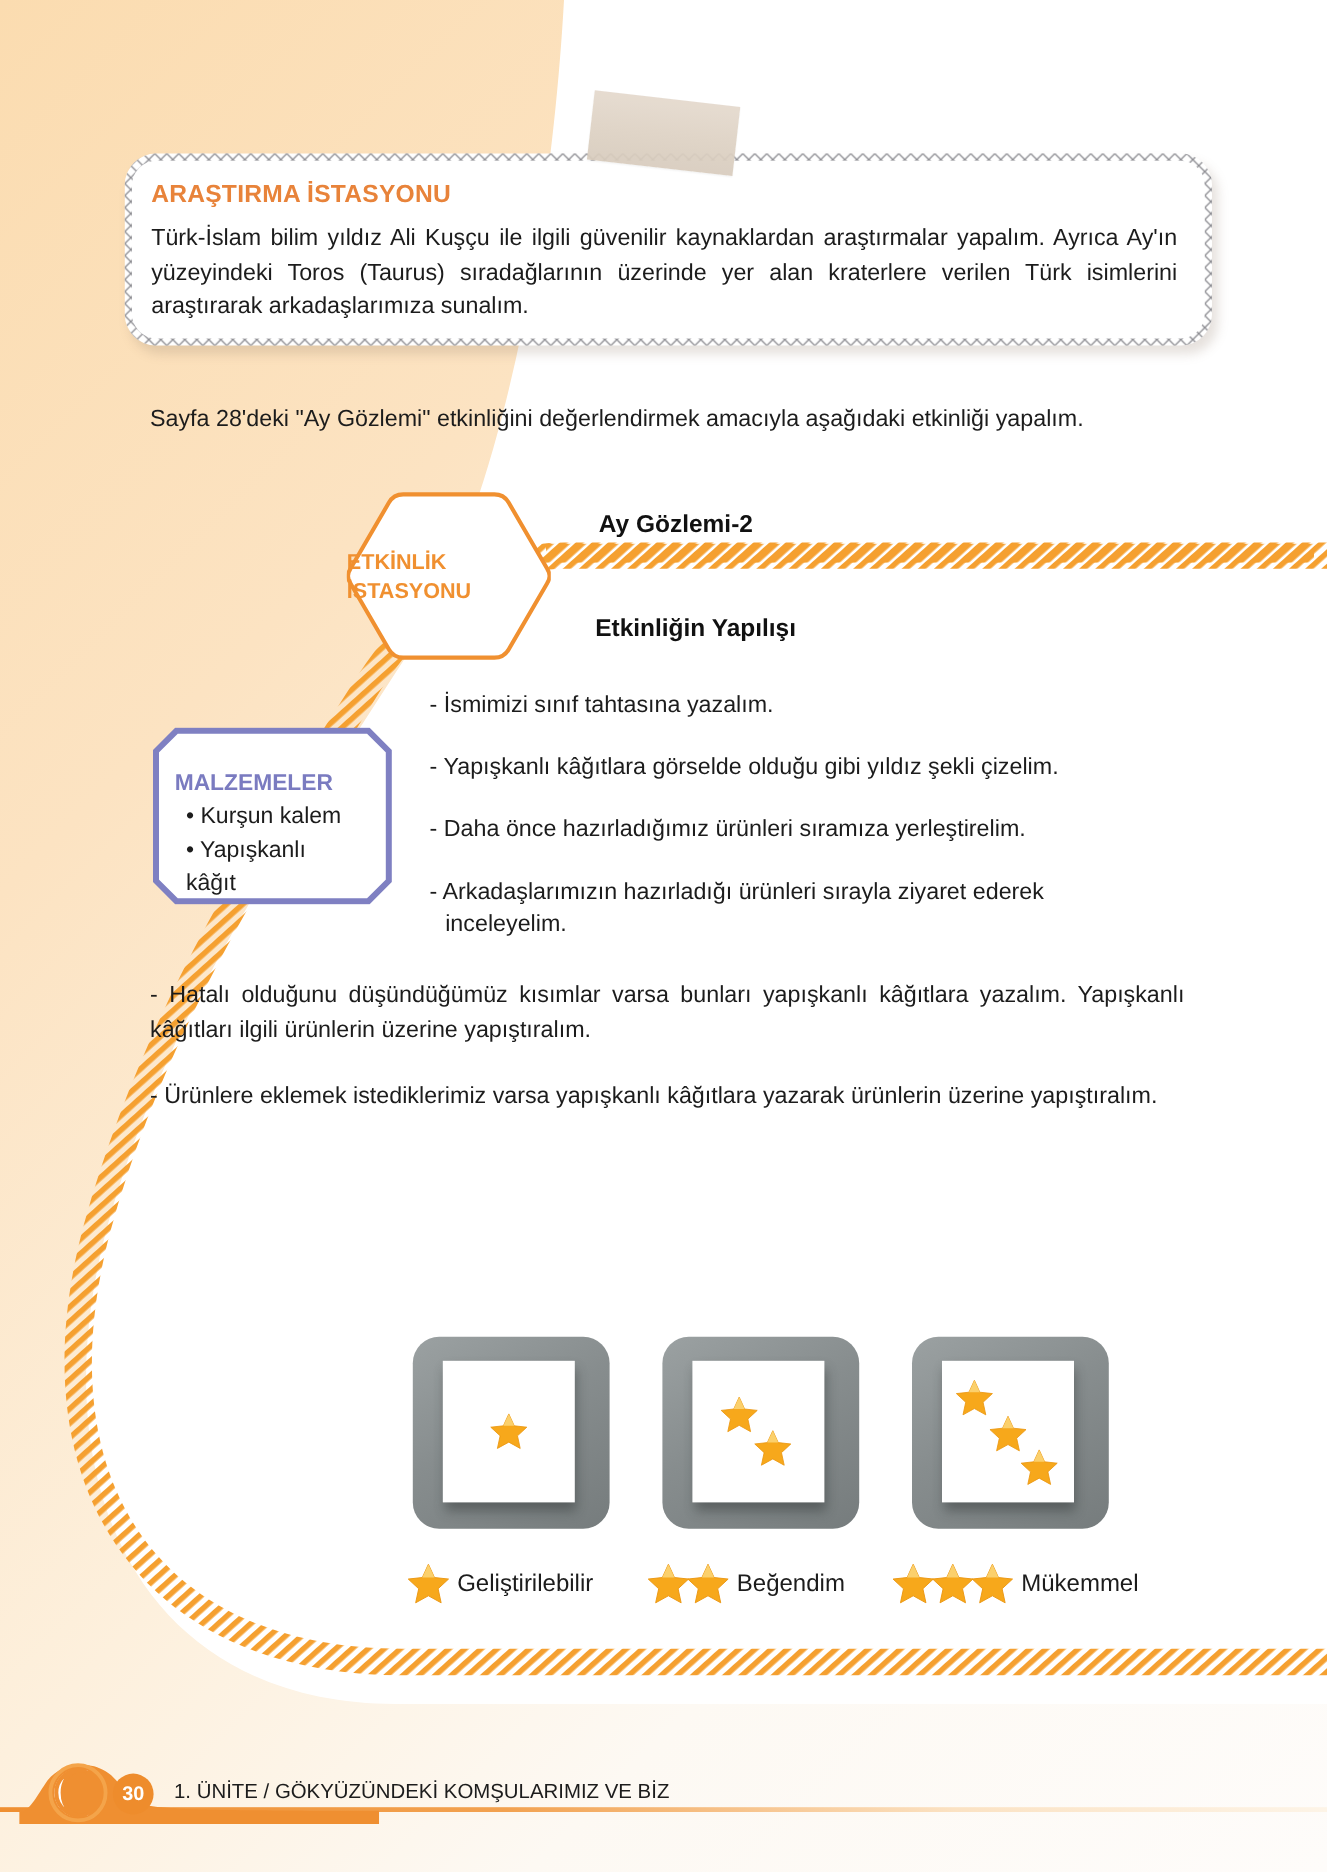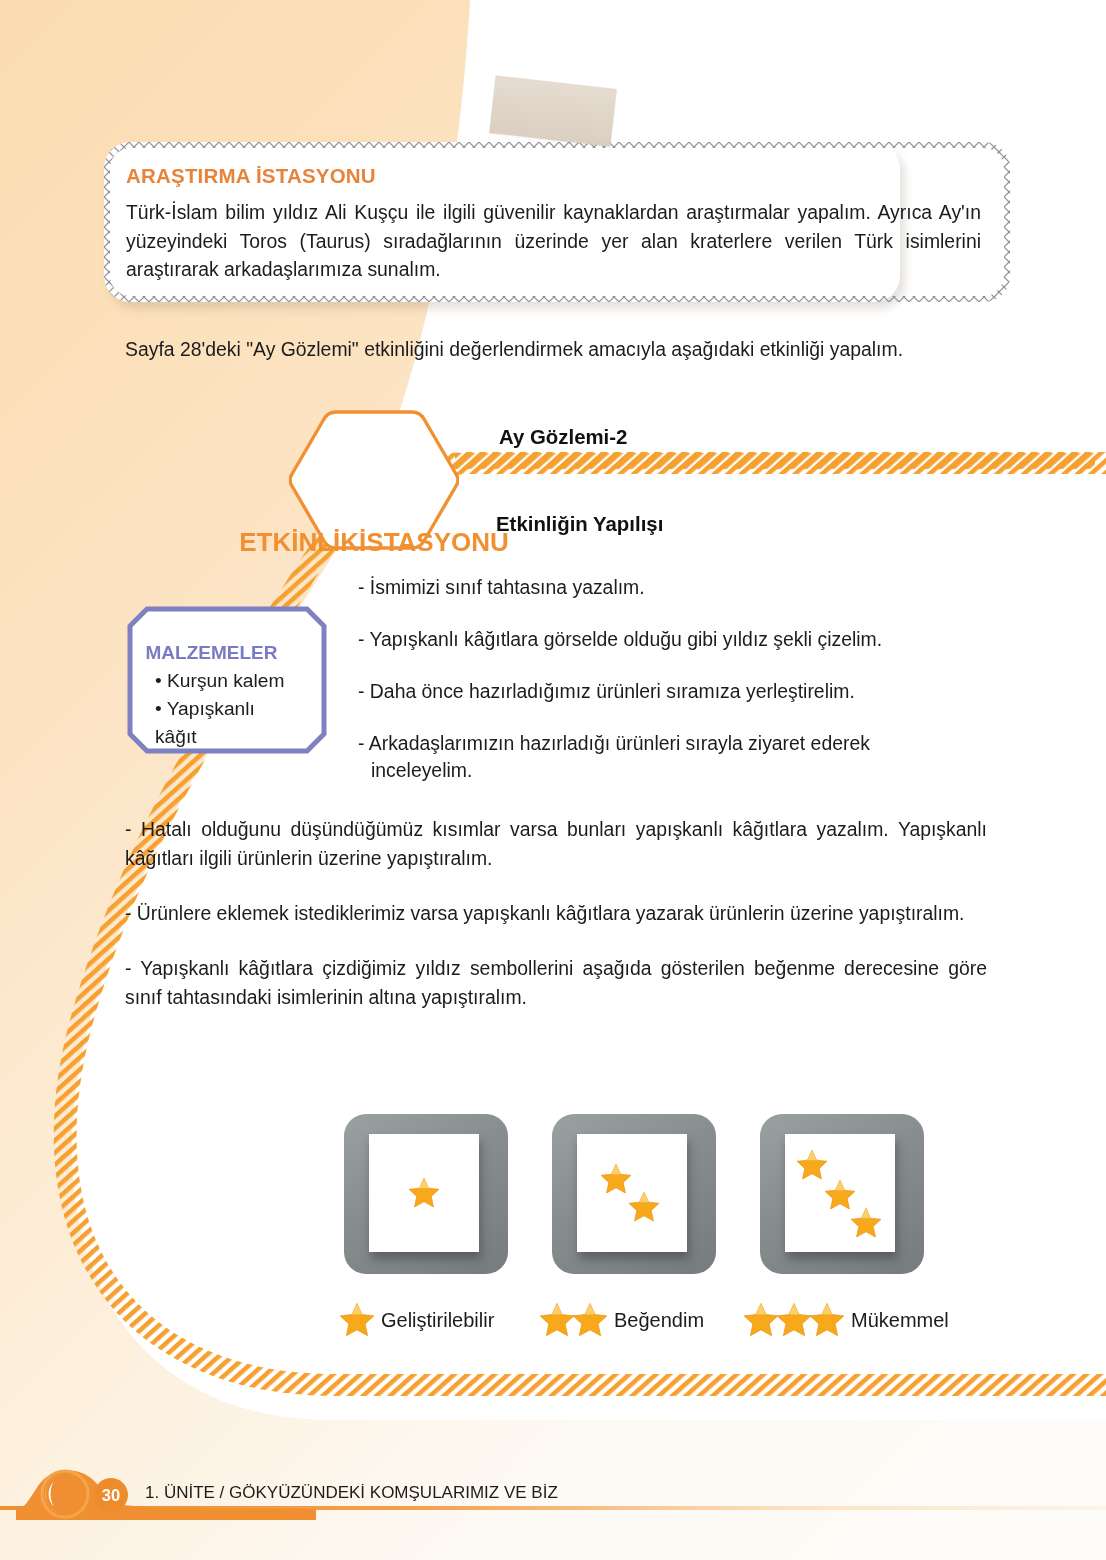--- a/index.html
+++ b/index.html
@@ -42,22 +42,22 @@
     left: 0; top: 0;
     width: 1106px; height: 1560px;
     pointer-events: none;
   }
   .ribbon-wrap svg { display: block; }
 
   
   .research-box {
     position: absolute;
     left: 104px;
-    top: 142px;
-    width: 796px;
+    top: 128px;
+    width: 906px;
     height: 160px;
     background: #ffffff;
     border-radius: 26px;
     box-shadow: 5px 7px 9px rgba(140,120,100,0.22);
   }
   .research-box .scallop {
     position: absolute;
     left: 0; top: 0; right: 0; bottom: 0;
     border-radius: 26px;
     pointer-events: none;
@@ -116,25 +116,25 @@
     top: 406px;
     width: 170px;
     height: 148px;
   }
   .hex svg { position: absolute; left: 0; top: 0; }
   .hex-label {
     position: absolute;
     left: 0; top: 0;
     width: 170px; height: 148px;
     display: flex;
-    flex-direction: row;
-    align-items: flex-end;
+    flex-direction: column;
+    align-items: flex-start;
     justify-content: center;
     color: #f09030;
-    font-size: 26px;
+    font-size: 18px;
     font-weight: bold;
     line-height: 24px;
     text-align: center;
   }
 
   
   .act-title {
     position: absolute;
     left: 499px;
     top: 426px;
@@ -428,21 +428,20 @@
   <div class="steps">
     <div class="step">- İsmimizi sınıf tahtasına yazalım.</div>
     <div class="step">- Yapışkanlı kâğıtlara görselde olduğu gibi yıldız şekli çizelim.</div>
     <div class="step">- Daha önce hazırladığımız ürünleri sıramıza yerleştirelim.</div>
     <div class="step">- Arkadaşlarımızın hazırladığı ürünleri sırayla ziyaret ederek inceleyelim.</div>
   </div>
 
   <div class="wide-paras">
     <div class="wpara">- Hatalı olduğunu düşündüğümüz kısımlar varsa bunları yapışkanlı kâğıtlara yazalım. Yapışkanlı kâğıtları ilgili ürünlerin üzerine yapıştıralım.</div>
     <div class="wpara">- Ürünlere eklemek istediklerimiz varsa yapışkanlı kâğıtlara yazarak ürünlerin üzerine yapıştıralım.</div>
-    <div class="wpara">- Yapışkanlı kâğıtlara çizdiğimiz yıldız sembollerini aşağıda gösterilen beğenme derecesine göre sınıf tahtasındaki isimlerinin altına yapıştıralım.</div>
   </div>
 
   <div class="cards">
 
     <div class="card">
       <div class="card-paper">
         <div class="card-stars">
           <svg class="st" style="left:38px; top:42px;" viewBox="0 0 24 24" xmlns="http://www.w3.org/2000/svg">
             <path d="M12 1.6 L15.2 8.6 L22.6 9.4 L17.1 14.5 L18.7 21.9 L12 18.2 L5.3 21.9 L6.9 14.5 L1.4 9.4 L8.8 8.6 Z" fill="#f7a81b" stroke="#eb9712" stroke-width=".5"></path>
             <path d="M12 1.6 L15.2 8.6 L8.8 8.6 Z" fill="#fbd77a" opacity=".85"></path>

